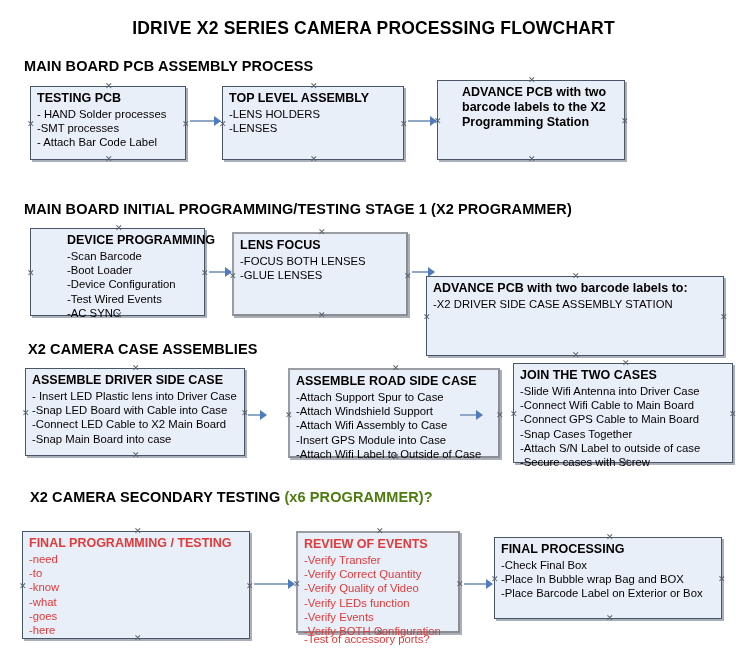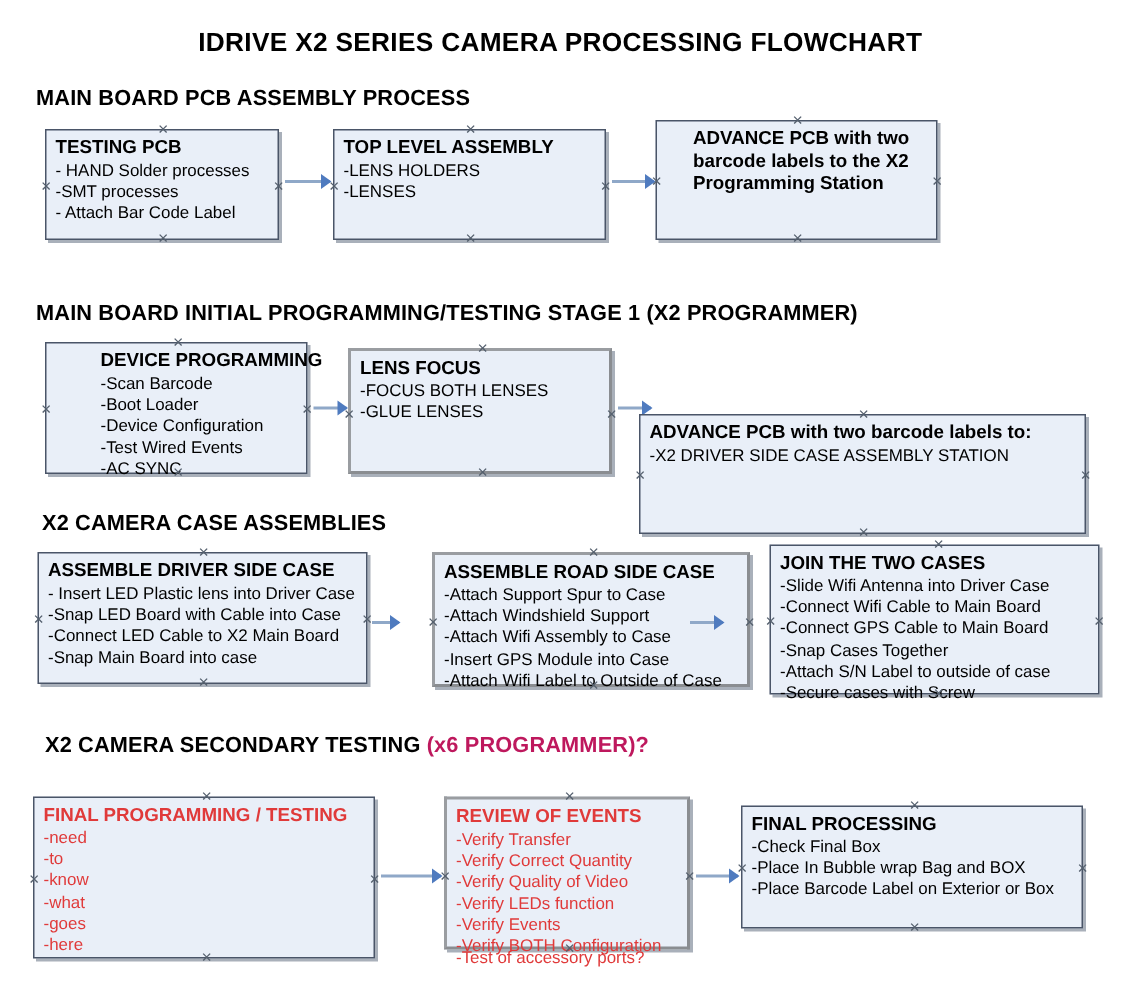--- a/index.html
+++ b/index.html
@@ -36,21 +36,21 @@
   }
 
   .section-title {
     position: absolute;
     font-size: 14.5px;
     font-weight: bold;
     white-space: nowrap;
     letter-spacing: 0.1px;
   }
   .section-title .accent {
-    color: #be185d;
+    color: #4d7c0f;
   }
 
   
   .node {
     position: absolute;
     box-sizing: border-box;
     background: #e9eff8;
     border: 1px solid #4a5568;
     box-shadow: 2px 2px 0 0 #a9b0ba;
     padding: 4px 5px 3px 6px;

